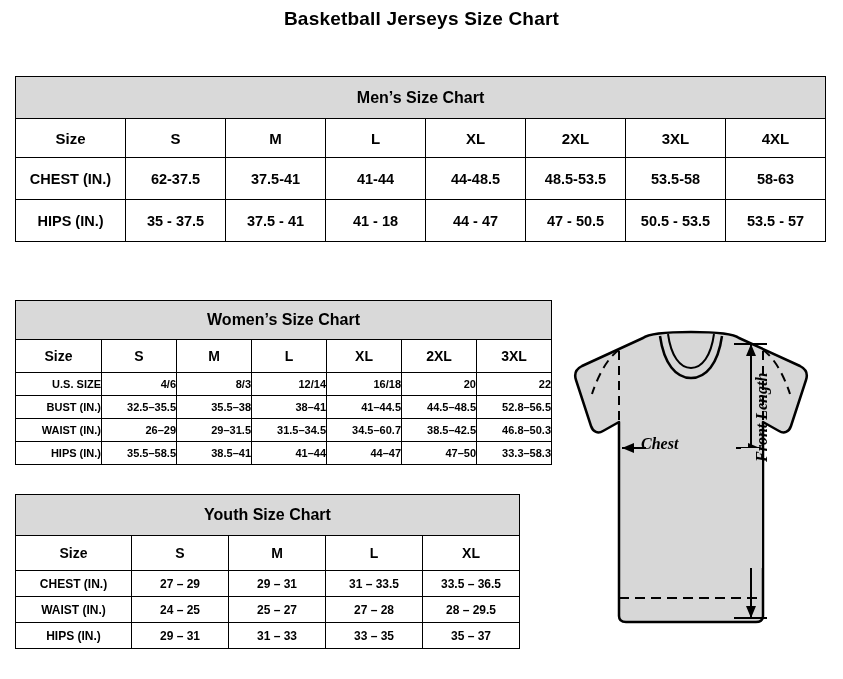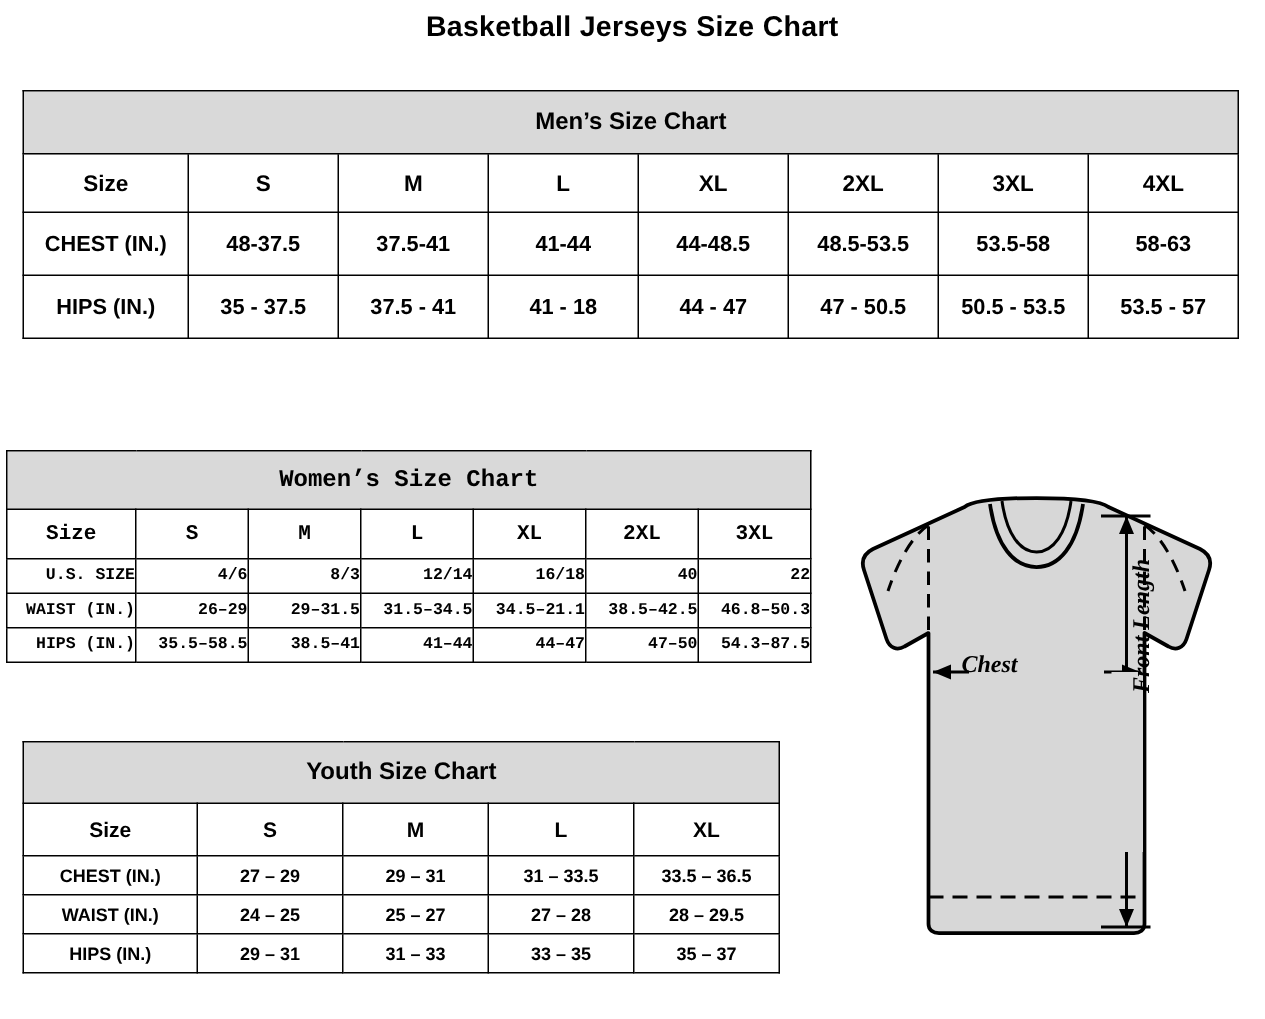--- a/index.html
+++ b/index.html
@@ -39,21 +39,21 @@
     padding: 0;
   }
   .caption-cell {
     background: #d9d9d9;
   }
 
   
   #men-chart {
     position: absolute;
     left: 15px;
-    top: 60px;
+    top: 76px;
     width: 768px;
     border-radius: 21px;
   }
   #men-chart .caption-cell {
     height: 41px;
     font-size: 16px;
   }
   #men-chart .hdr-row td {
     height: 38px;
     font-size: 15px;
@@ -62,24 +62,23 @@
     height: 41px;
     font-size: 14.5px;
   }
   #men-chart .rowlabel {
     font-size: 13.5px;
   }
 
   
   #women-chart {
     position: absolute;
-    left: 4px;
+    left: 15px;
     top: 300px;
     width: 536px;
-    font-family: Liberation Mono, monospace;
   }
   #women-chart .caption-cell {
     height: 38px;
     font-size: 16px;
   }
   #women-chart .hdr-row td {
     height: 32px;
     font-size: 14px;
   }
   #women-chart .data-row td {
@@ -170,21 +169,21 @@
       <td>S</td>
       <td>M</td>
       <td>L</td>
       <td>XL</td>
       <td>2XL</td>
       <td>3XL</td>
       <td>4XL</td>
     </tr>
     <tr class="data-row">
       <td class="rowlabel">CHEST (IN.)</td>
-      <td>48-37.5</td>
+      <td>62-37.5</td>
       <td>37.5-41</td>
       <td>41-44</td>
       <td>44-48.5</td>
       <td>48.5-53.5</td>
       <td>53.5-58</td>
       <td>58-63</td>
     </tr>
     <tr class="data-row">
       <td class="rowlabel">HIPS (IN.)</td>
       <td>35 - 37.5</td>
@@ -220,40 +219,49 @@
       <td>XL</td>
       <td>2XL</td>
       <td>3XL</td>
     </tr>
     <tr class="data-row">
       <td class="rowlabel">U.S.  SIZE</td>
       <td>4/6</td>
       <td>8/3</td>
       <td>12/14</td>
       <td>16/18</td>
-      <td>40</td>
+      <td>20</td>
       <td>22</td>
+    </tr>
+    <tr class="data-row">
+      <td class="rowlabel">BUST  (IN.)</td>
+      <td>32.5–35.5</td>
+      <td>35.5–38</td>
+      <td>38–41</td>
+      <td>41–44.5</td>
+      <td>44.5–48.5</td>
+      <td>52.8–56.5</td>
     </tr>
     <tr class="data-row">
       <td class="rowlabel">WAIST  (IN.)</td>
       <td>26–29</td>
       <td>29–31.5</td>
       <td>31.5–34.5</td>
-      <td>34.5–21.1</td>
+      <td>34.5–60.7</td>
       <td>38.5–42.5</td>
       <td>46.8–50.3</td>
     </tr>
     <tr class="data-row">
       <td class="rowlabel">HIPS  (IN.)</td>
       <td>35.5–58.5</td>
       <td>38.5–41</td>
       <td>41–44</td>
       <td>44–47</td>
       <td>47–50</td>
-      <td>54.3–87.5</td>
+      <td>33.3–58.3</td>
     </tr>
   </tbody>
 </table>
 
 <table class="chart" id="youth-chart">
   <colgroup>
     <col style="width:116px">
     <col style="width:97px">
     <col style="width:97px">
     <col style="width:97px">

